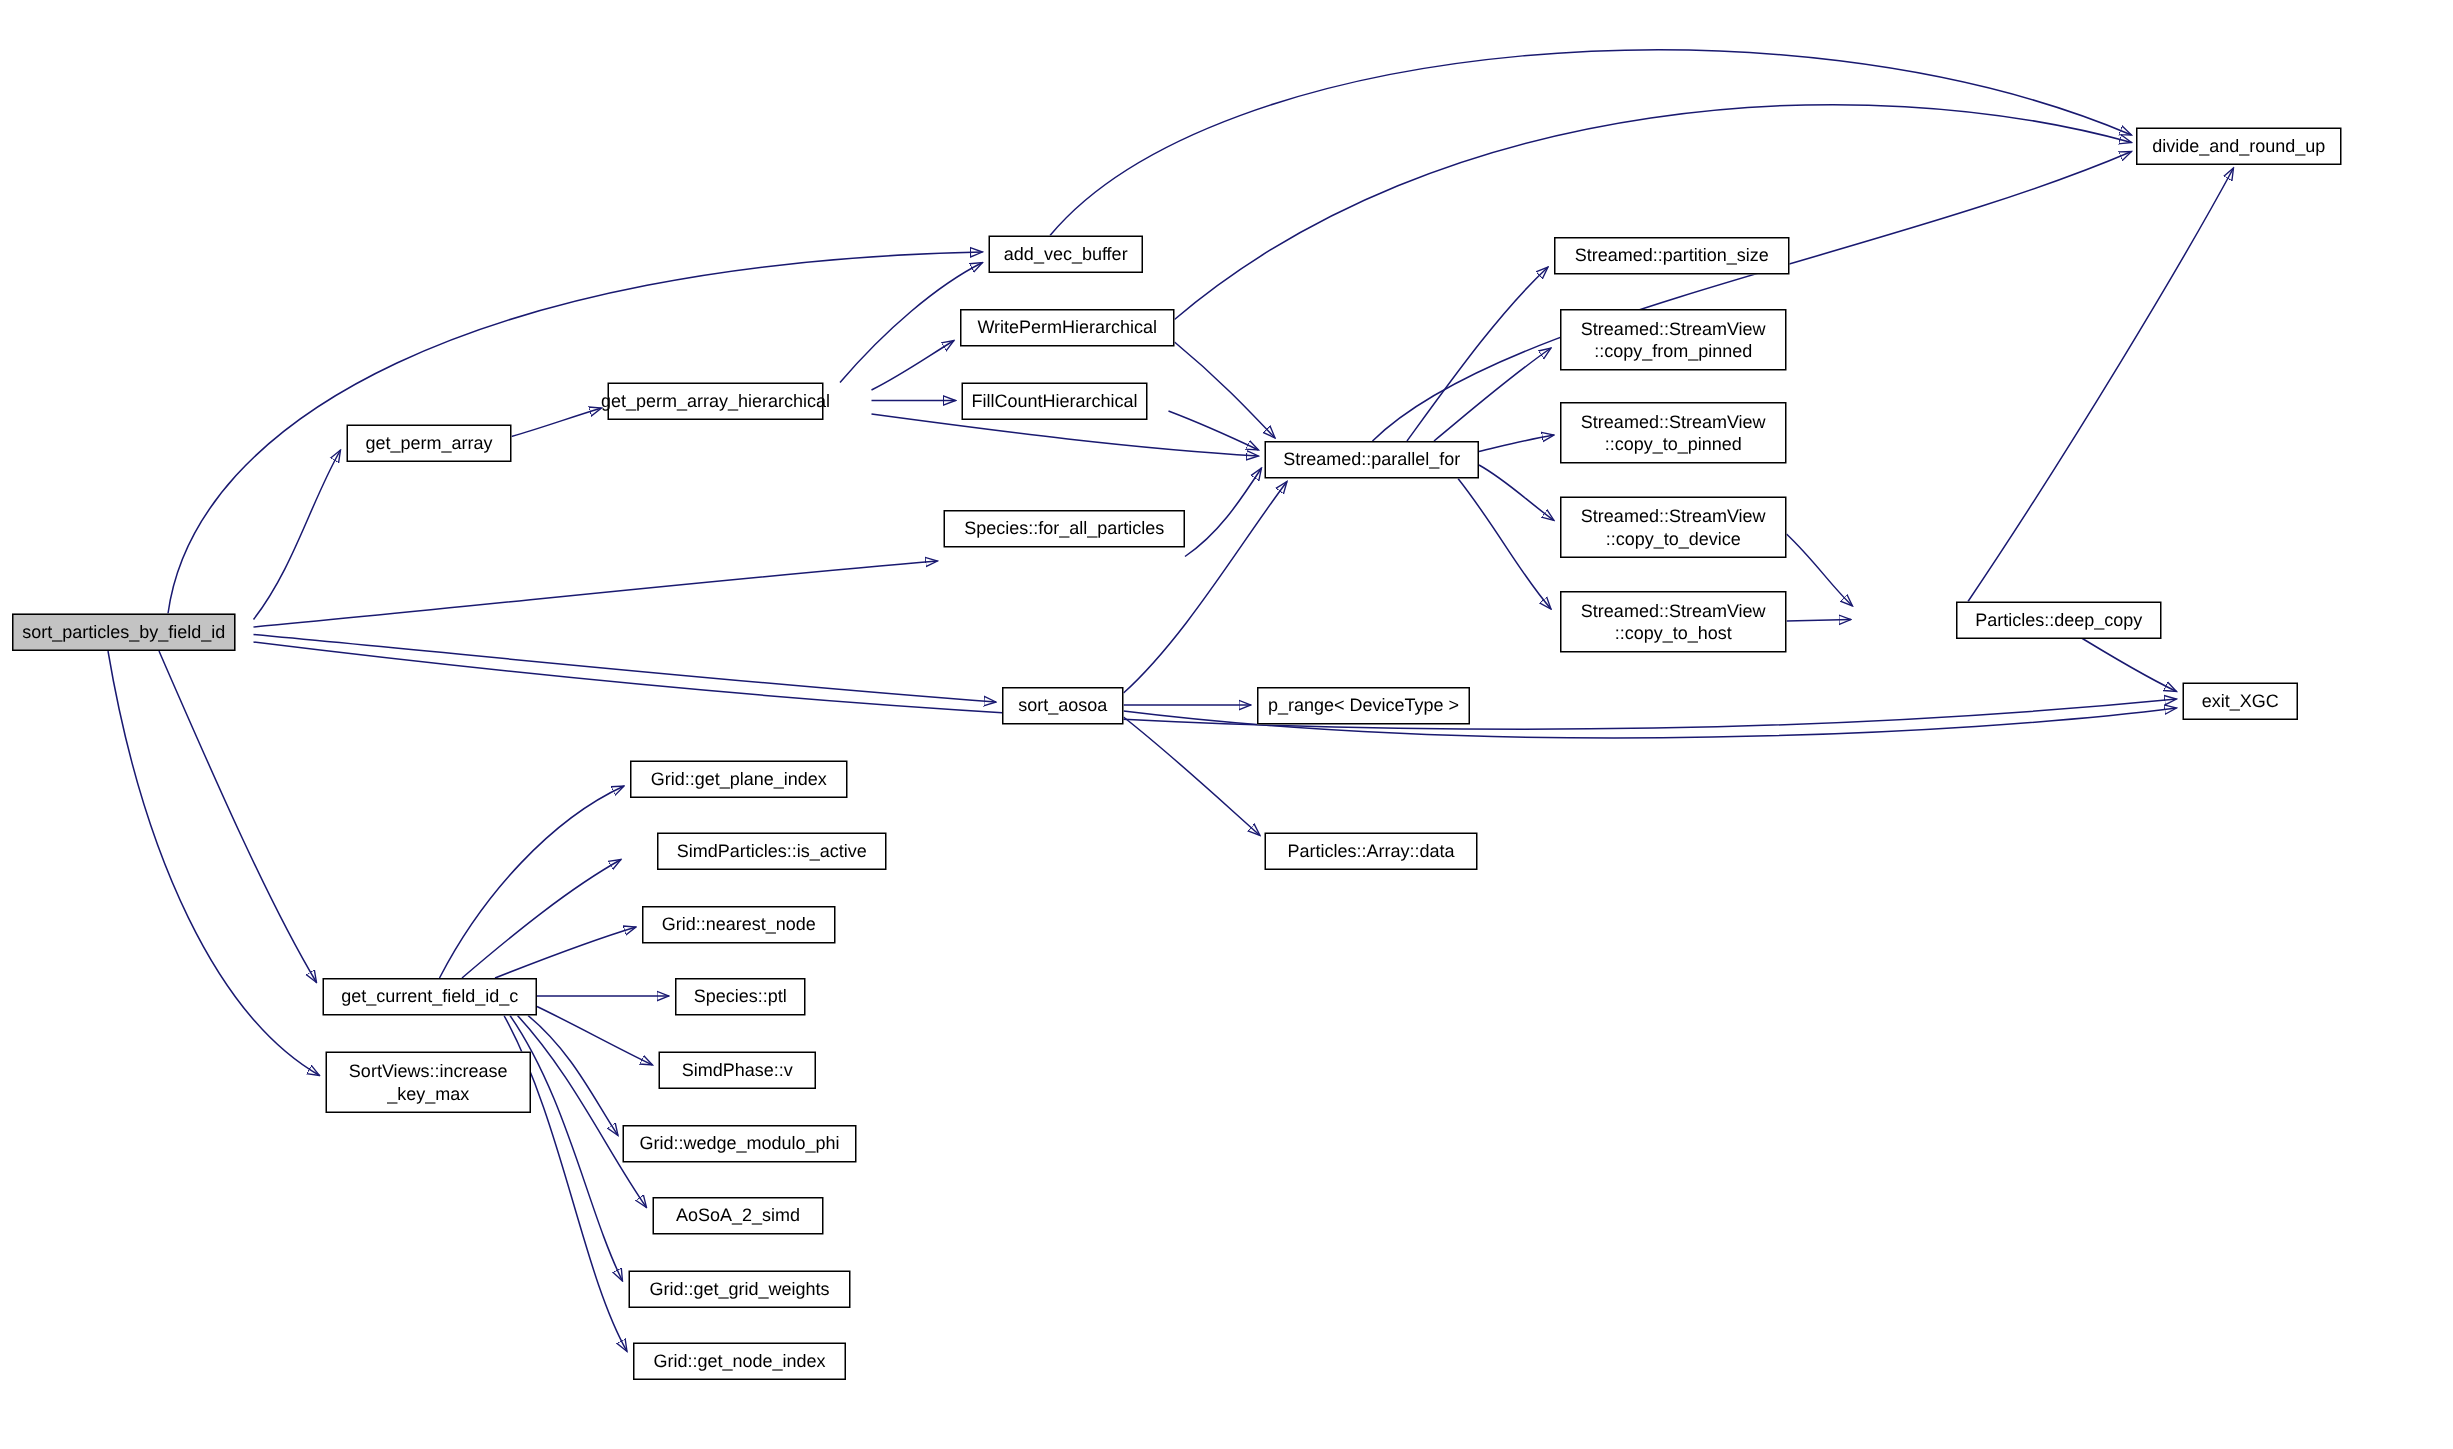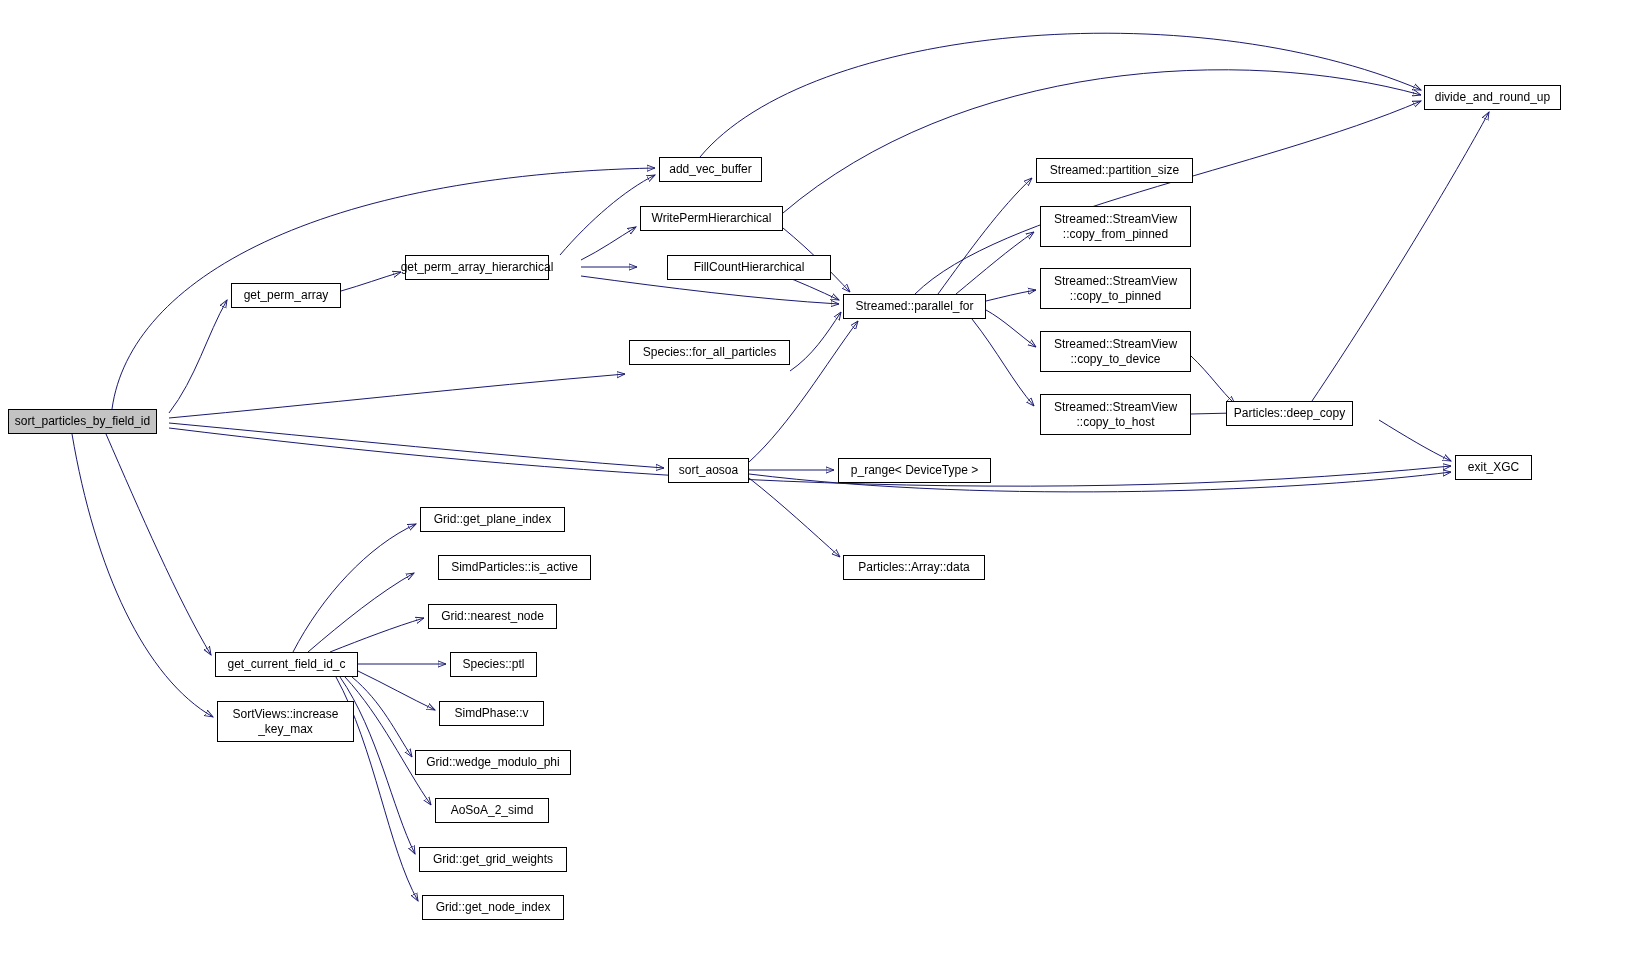--- a/index.html
+++ b/index.html
@@ -71,21 +71,21 @@
     </div>
   <div class="node" style="left:405px;top:255px;width:144px;height:25px">
       <span>get_perm_array_hierarchical</span>
     </div>
   <div class="node" style="left:659px;top:157px;width:103px;height:25px">
       <span>add_vec_buffer</span>
     </div>
   <div class="node" style="left:640px;top:206px;width:143px;height:25px">
       <span>WritePermHierarchical</span>
     </div>
-  <div class="node" style="left:667px;top:255px;width:164px;height:25px">
+  <div class="node" style="left:641px;top:255px;width:124px;height:25px">
       <span>FillCountHierarchical</span>
     </div>
   <div class="node" style="left:843px;top:294px;width:143px;height:25px">
       <span>Streamed::parallel_for</span>
     </div>
   <div class="node" style="left:1036px;top:158px;width:157px;height:25px">
       <span>Streamed::partition_size</span>
     </div>
   <div class="node" style="left:1040px;top:206px;width:151px;height:41px">
       <span>Streamed::StreamView</span>
@@ -96,36 +96,36 @@
       <span>::copy_to_pinned</span>
     </div>
   <div class="node" style="left:1040px;top:331px;width:151px;height:41px">
       <span>Streamed::StreamView</span>
       <span>::copy_to_device</span>
     </div>
   <div class="node" style="left:1040px;top:394px;width:151px;height:41px">
       <span>Streamed::StreamView</span>
       <span>::copy_to_host</span>
     </div>
-  <div class="node" style="left:1226px;top:401px;width:127px;height:25px">
+  <div class="node" style="left:1304px;top:401px;width:137px;height:25px">
       <span>Particles::deep_copy</span>
     </div>
   <div class="node" style="left:1424px;top:85px;width:137px;height:25px">
       <span>divide_and_round_up</span>
     </div>
   <div class="node" style="left:1455px;top:455px;width:77px;height:25px">
       <span>exit_XGC</span>
     </div>
   <div class="node" style="left:629px;top:340px;width:161px;height:25px">
       <span>Species::for_all_particles</span>
     </div>
   <div class="node" style="left:668px;top:458px;width:81px;height:25px">
       <span>sort_aosoa</span>
     </div>
-  <div class="node" style="left:838px;top:458px;width:153px;height:25px">
+  <div class="node" style="left:838px;top:458px;width:142px;height:25px">
       <span>p_range&lt; DeviceType &gt;</span>
     </div>
   <div class="node" style="left:843px;top:555px;width:142px;height:25px">
       <span>Particles::Array::data</span>
     </div>
   <div class="node" style="left:420px;top:507px;width:145px;height:25px">
       <span>Grid::get_plane_index</span>
     </div>
   <div class="node" style="left:438px;top:555px;width:153px;height:25px">
       <span>SimdParticles::is_active</span>

